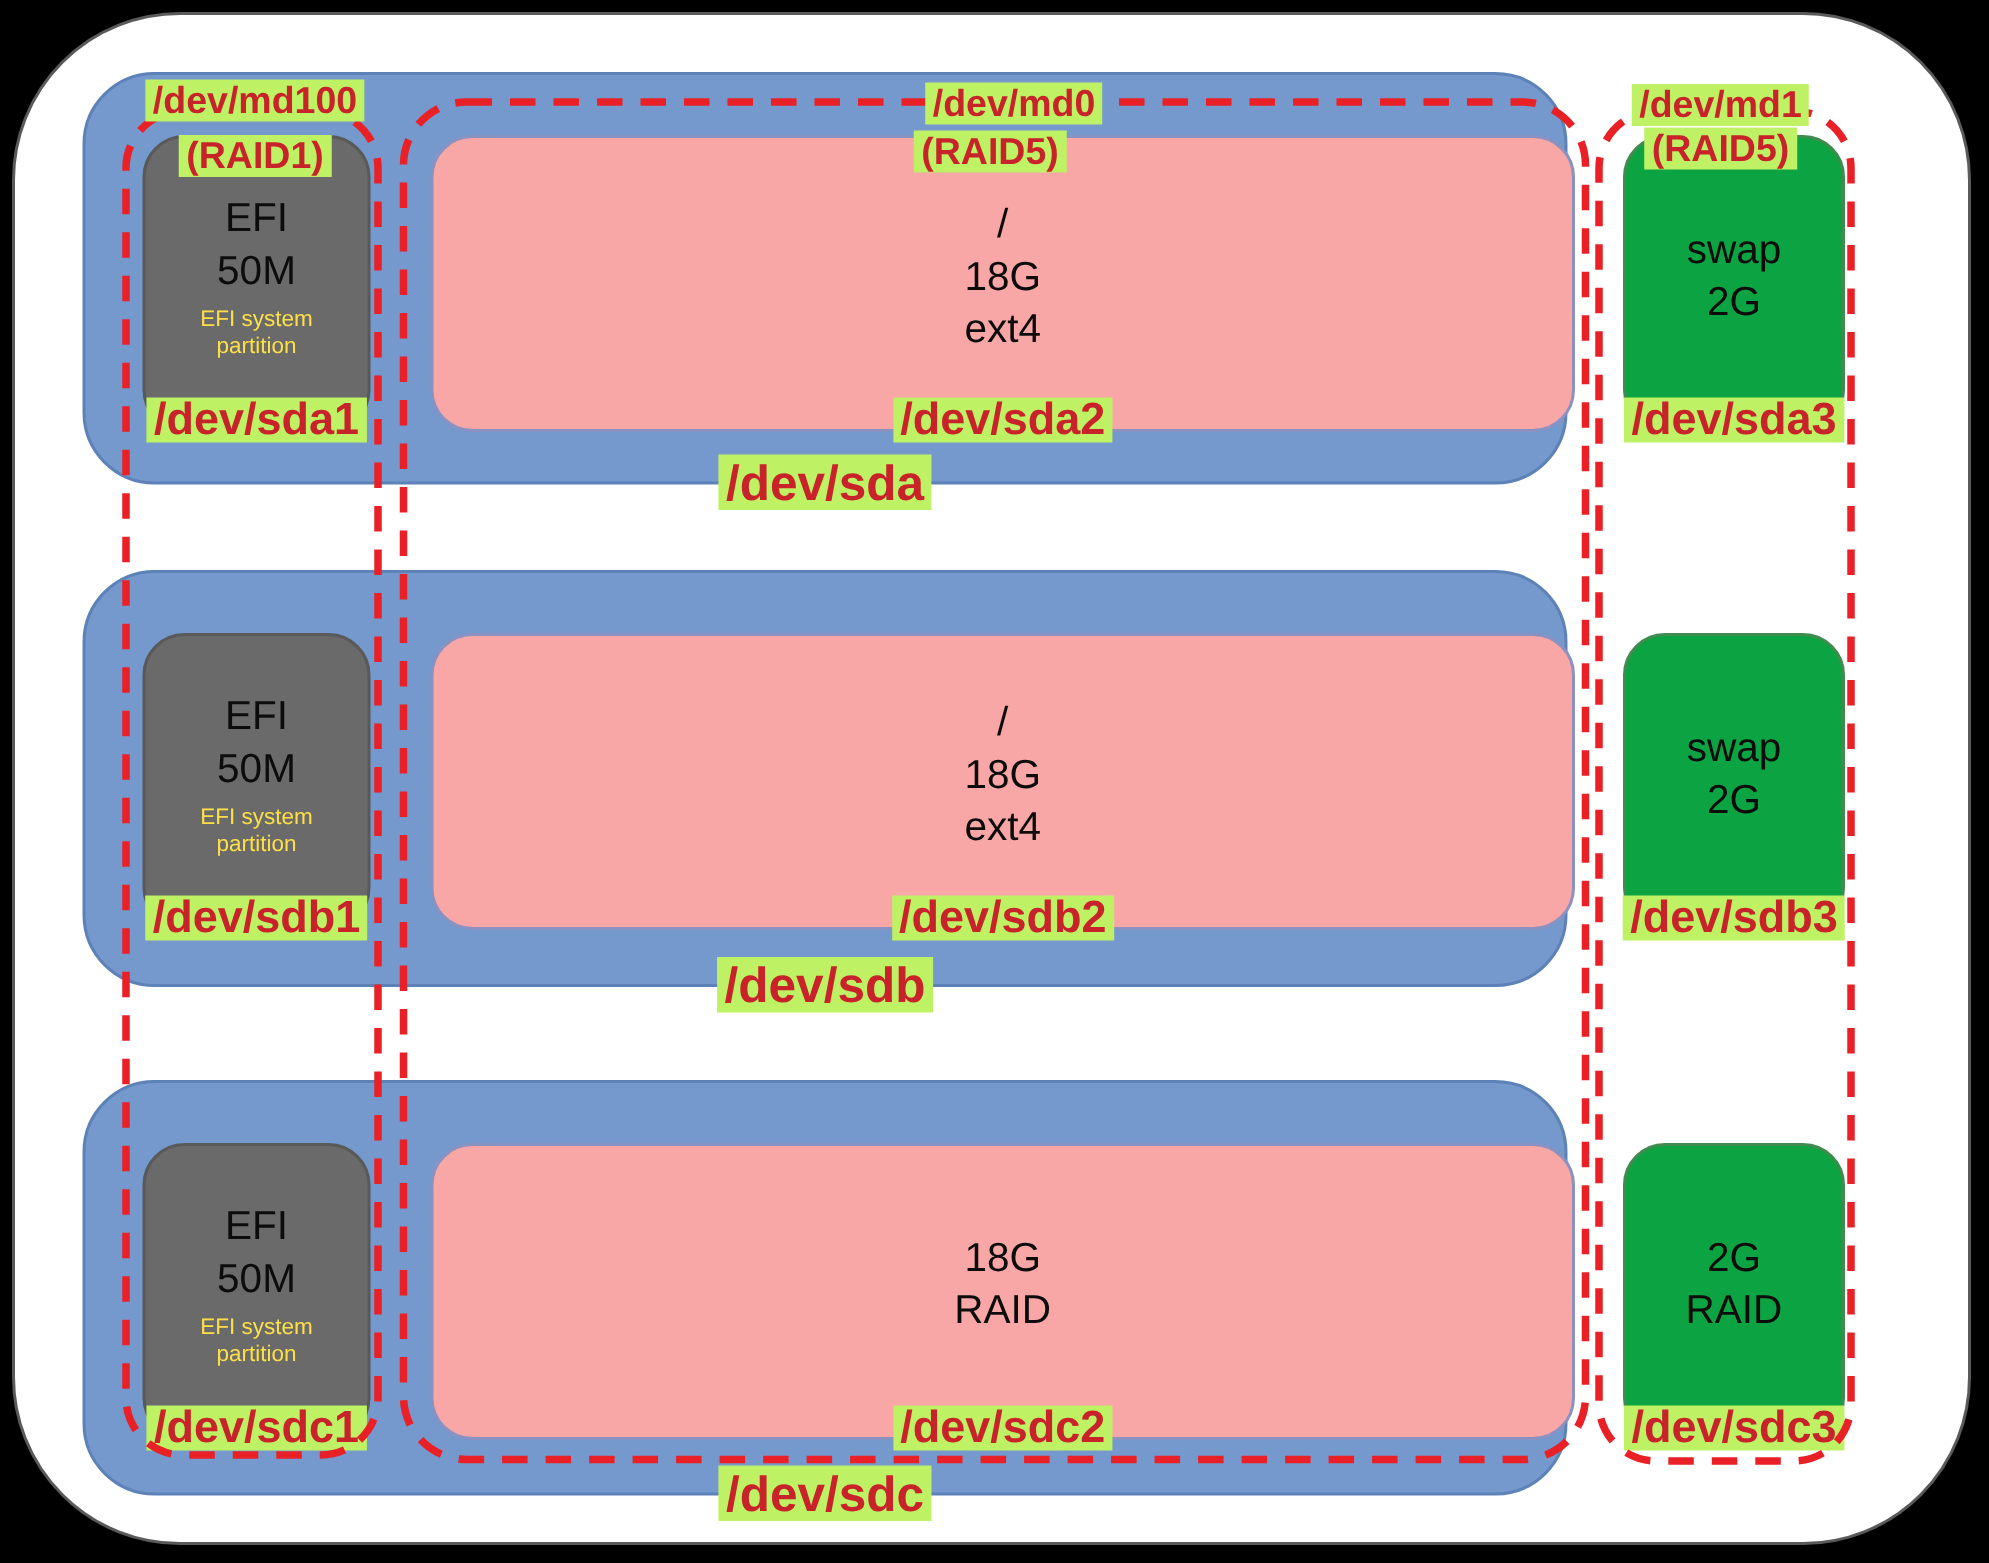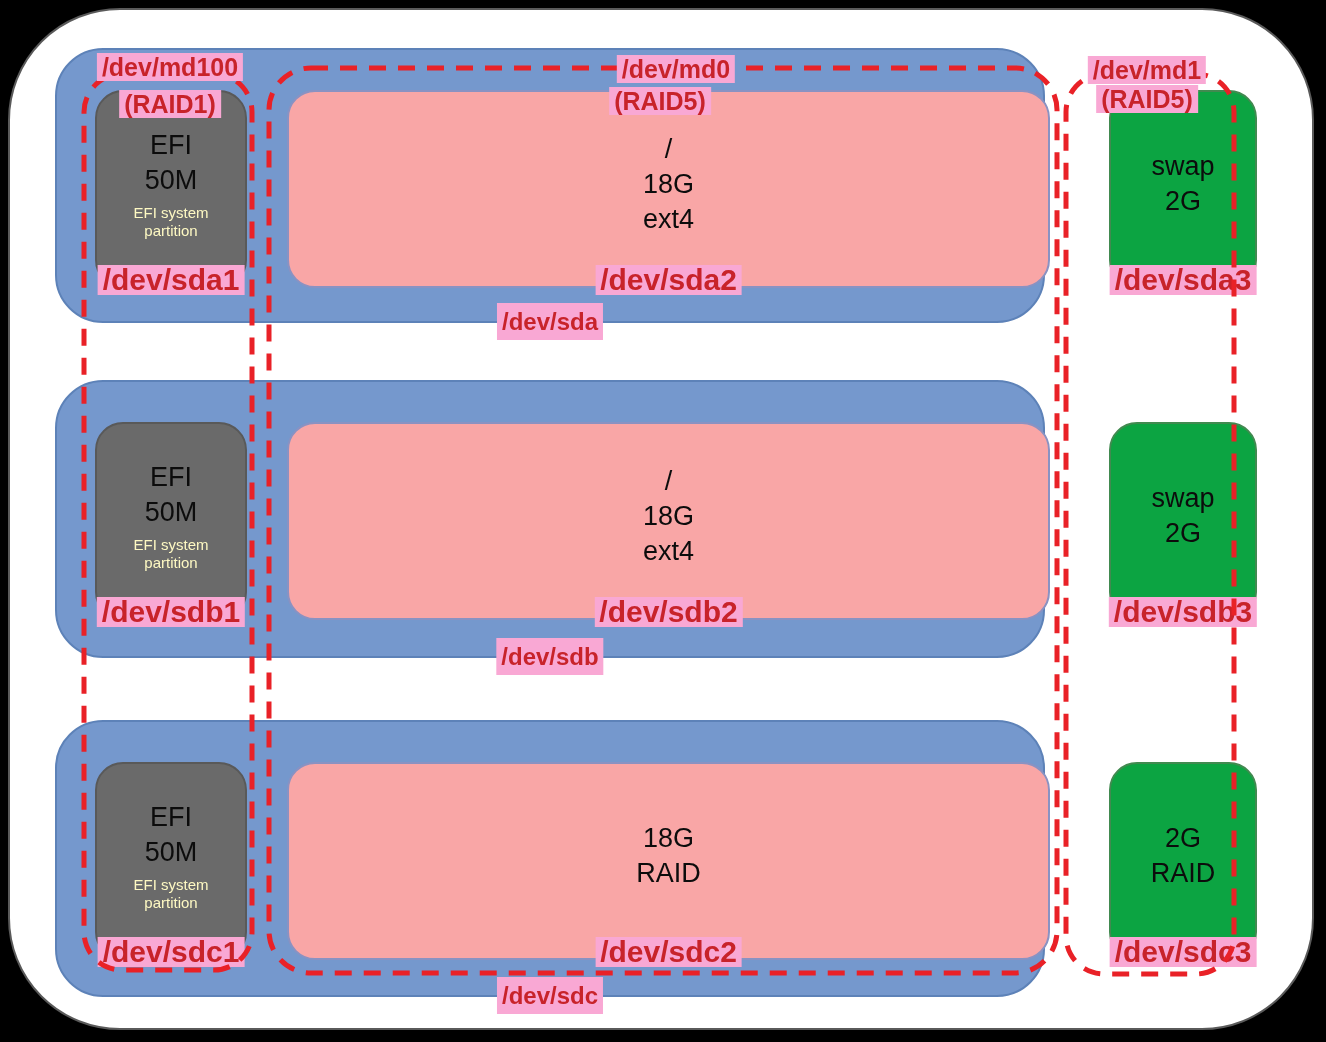--- a/index.html
+++ b/index.html
@@ -20,32 +20,32 @@
   .disk-a{top:48px;height:275px;}
   .disk-b{top:380px;height:278px;}
   .disk-c{top:720px;height:277px;}
   .part{
     position:absolute;top:40px;height:198px;border-radius:28px;
     box-sizing:border-box;display:flex;flex-direction:column;
     align-items:center;justify-content:center;
   }
   .part-efi{left:38px;width:152px;background:#6a6a6a;border:2px solid #595959;}
   .part-root{left:230px;width:763px;background:#f9a6a6;border:2px solid #8a92c2;}
-  .part-swap{left:1025px;width:148px;background:#0ca442;border:2px solid #418a50;margin-left:27px;}
+  .part-swap{left:1025px;width:148px;background:#0ca442;border:2px solid #418a50;}
   .part-content{display:flex;flex-direction:column;align-items:center;padding-bottom:10px;}
   .part-line{font-size:27px;line-height:35px;color:#0c0c0c;text-align:center;}
-  .part-subline{font-size:15px;line-height:18px;color:#fef9c3;text-align:center;}
+  .part-subline{font-size:15px;line-height:18px;color:#fde047;text-align:center;}
   .part-sublines{margin-top:6px;}
   .dev-label{
-    position:absolute;white-space:nowrap;background:#f9a8d4;
+    position:absolute;white-space:nowrap;background:#bef264;
     color:#c8232a;font-weight:bold;padding:0 5px;
     transform:translateX(-50%);text-align:center;
   }
   .part-dev{left:50%;bottom:-9px;font-size:30px;line-height:30px;z-index:3;}
-  .disk-dev{left:50%;bottom:-19px;font-size:24px;line-height:37px;z-index:3;}
+  .disk-dev{left:50%;bottom:-19px;font-size:33px;line-height:37px;z-index:3;}
   .md-label{font-size:25px;line-height:28px;z-index:6;}
   .raid-overlay{position:absolute;left:0;top:0;z-index:5;pointer-events:none;}
   .raid-box{fill:none;stroke:#e92127;stroke-width:5;stroke-dasharray:17 12;}
 </style>
 </head>
 <body>
 
 <div class="canvas">
   <div class="sheet"></div>
 

